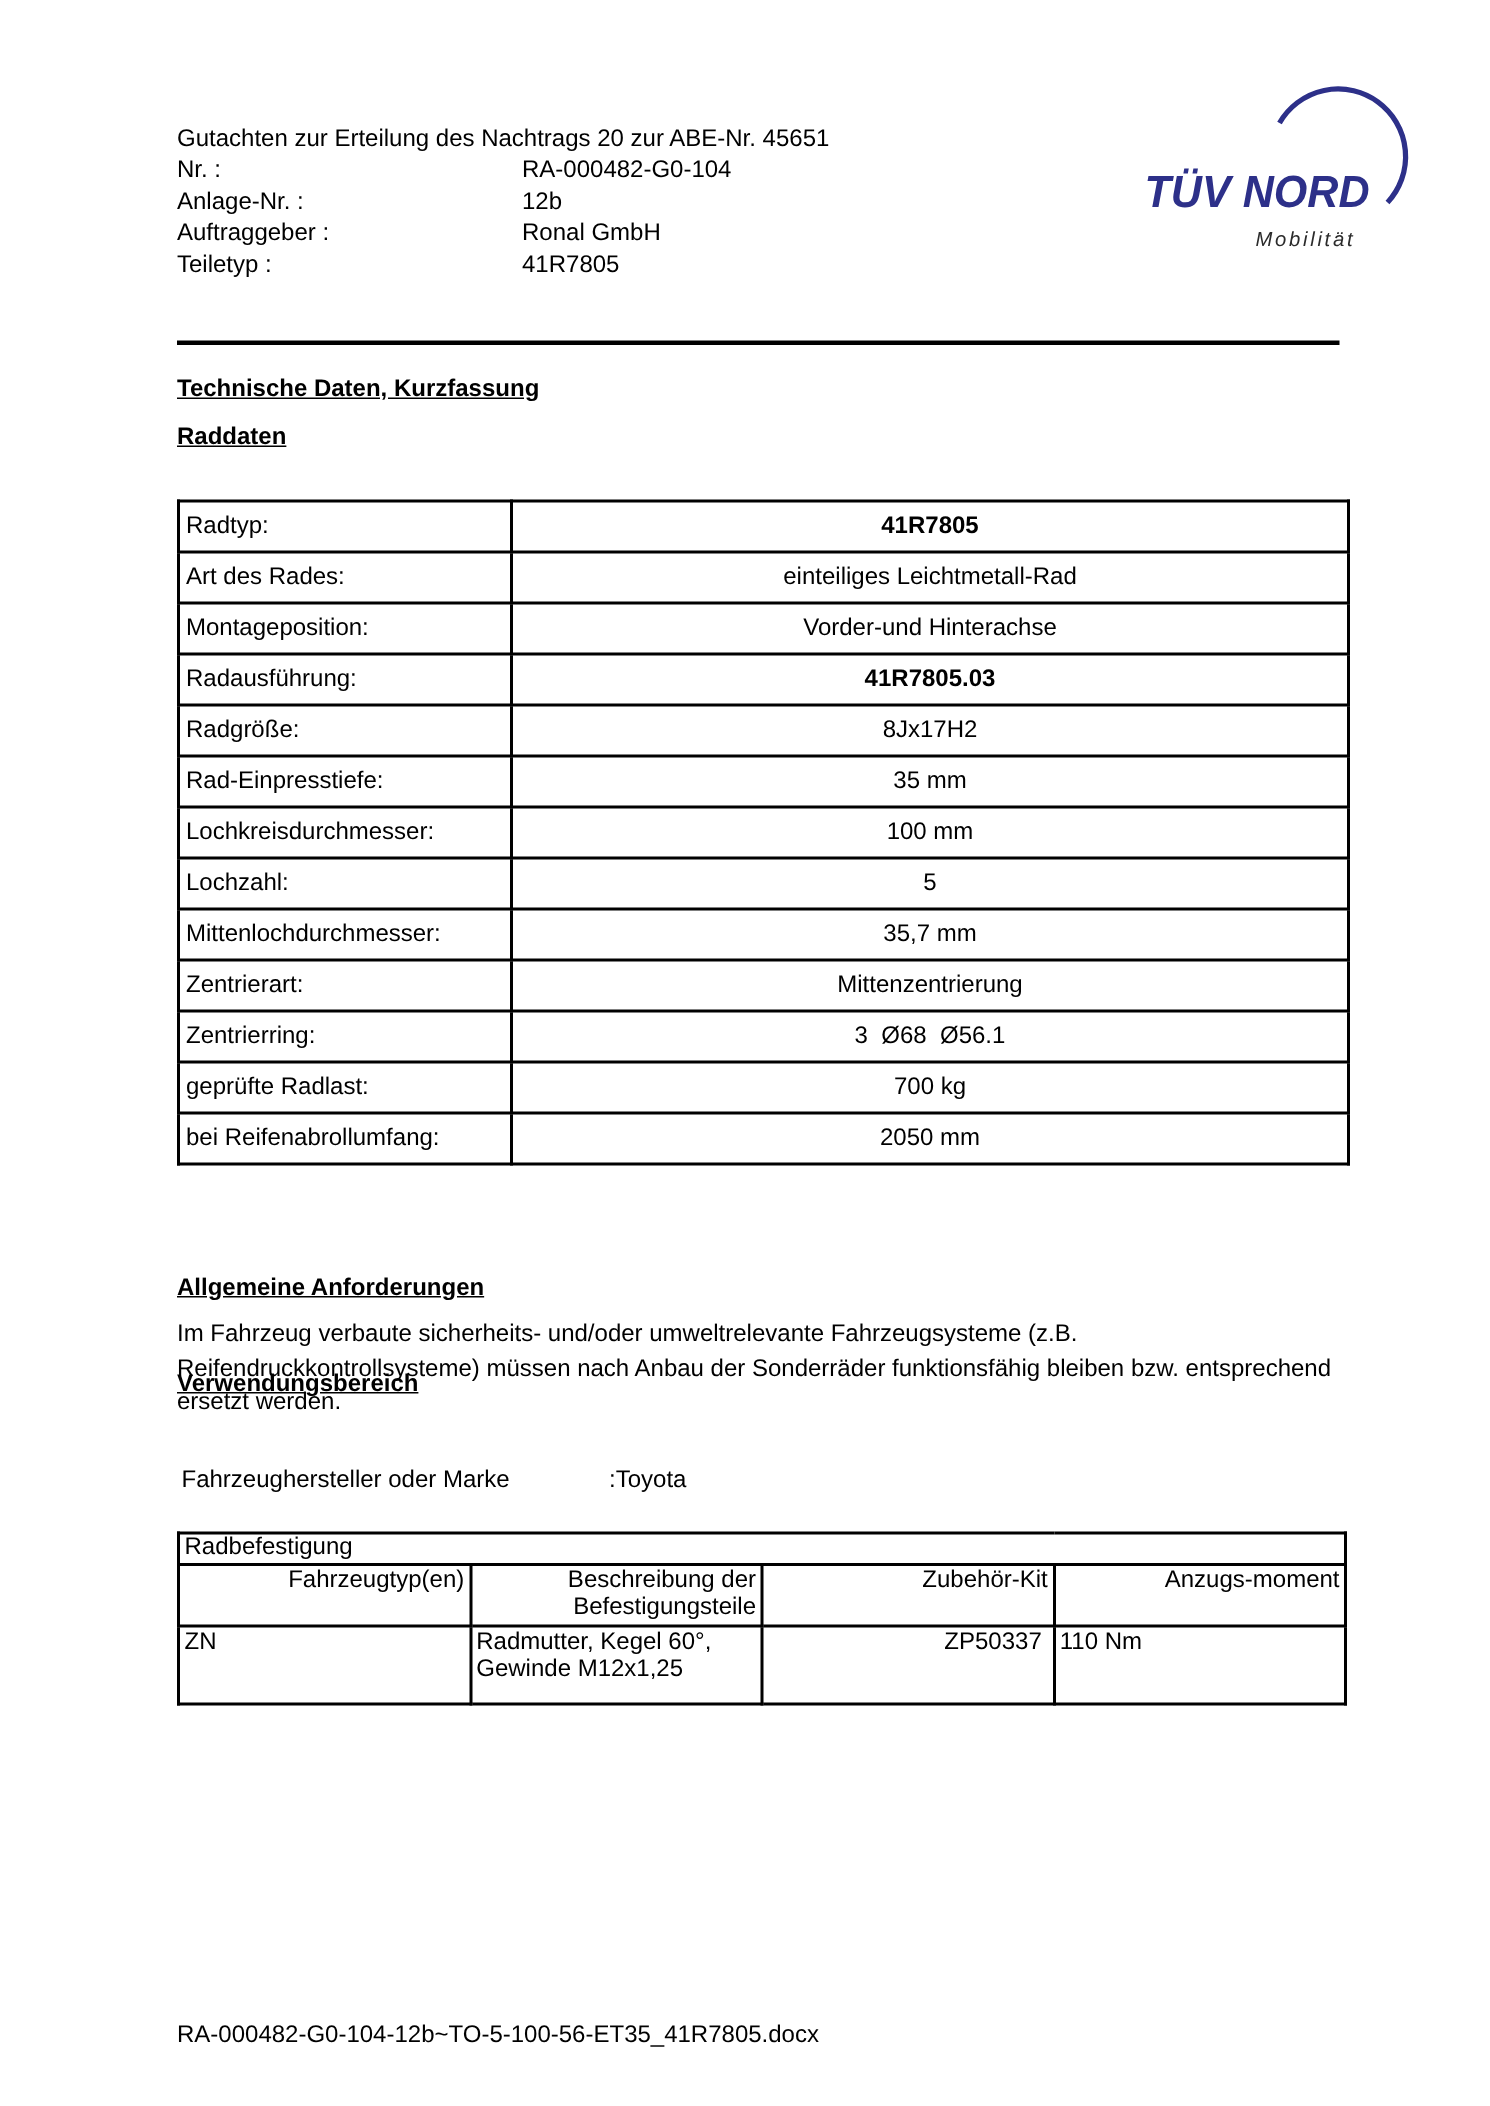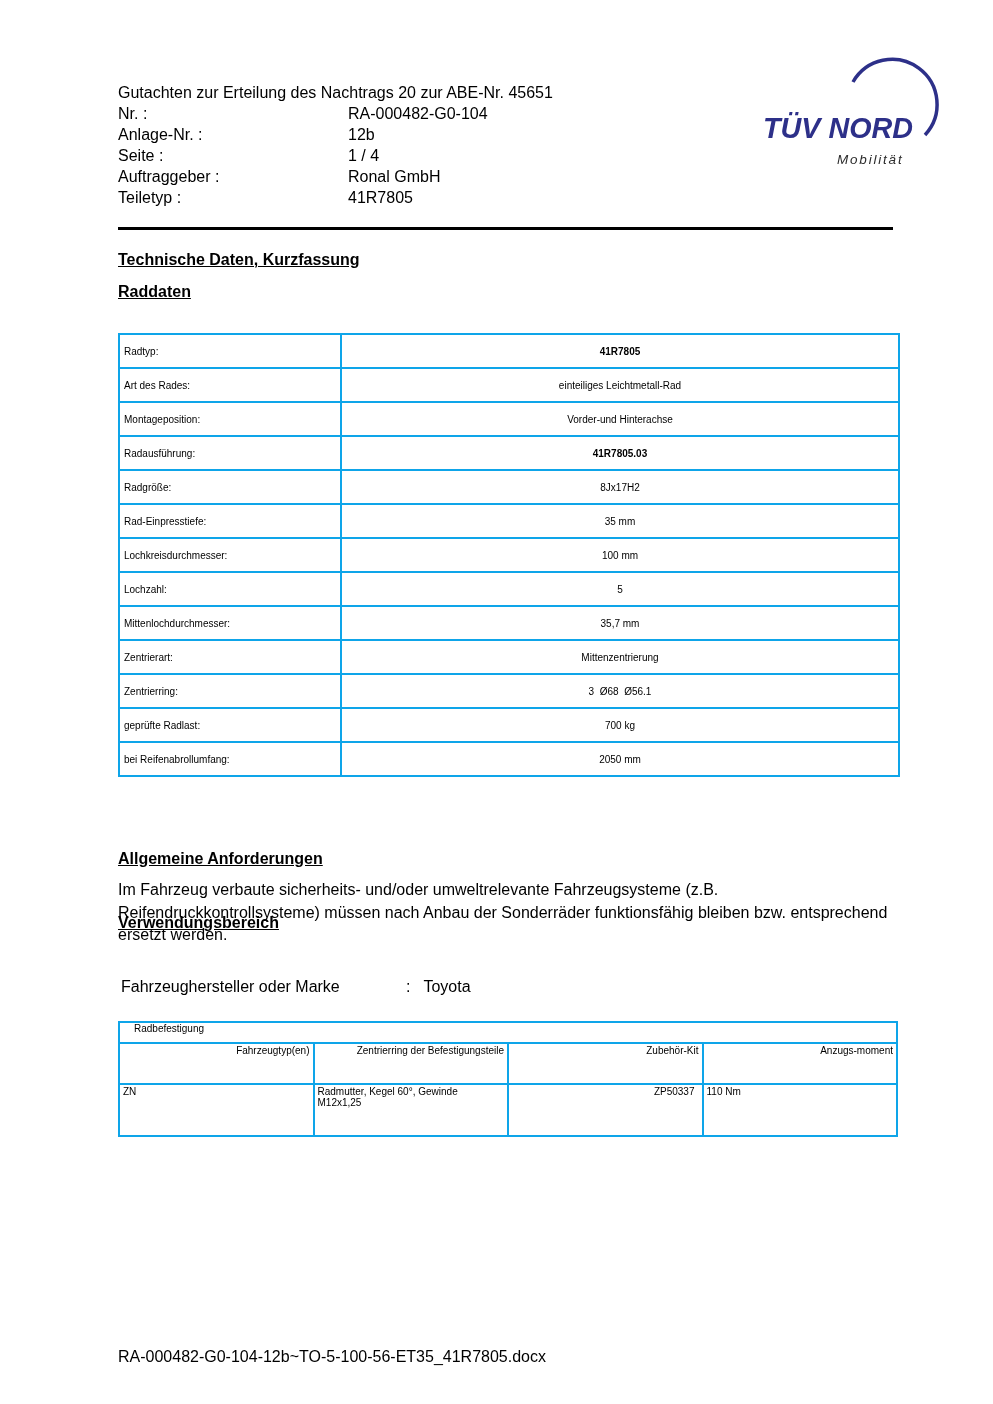--- a/index.html
+++ b/index.html
@@ -22,61 +22,58 @@
 
   .rule { left: 118px; top: 227px; width: 775px; height: 3px; background: #000; }
 
   .heading { font-weight: bold; text-decoration: underline; font-size: 16px; }
   .h-technical { left: 118px; top: 251px; }
   .h-raddaten  { left: 118px; top: 283px; }
   .h-allgemeine{ left: 118px; top: 850px; }
   .h-verwendung{ left: 118px; top: 914px; text-align: right; }
 
   table { border-collapse: collapse; table-layout: fixed; }
-  td, th { border: 2px solid #0ea5e9; font-weight: normal; font-size: 10px; }
+  td, th { border: 2px solid #000000; font-weight: normal; font-size: 16px; }
 
   
   .t1 { left: 118px; top: 333px; width: 780px; }
   .t1 td { height: 34px; }
   .t1 .lbl { width: 222px; text-align: left; padding-left: 4px; }
   .t1 .val { width: 558px; text-align: center; white-space: pre-wrap; }
   .bold { font-weight: bold; }
 
   .paragraph { left: 118px; top: 879px; width: 792px; line-height: 22.5px; }
 
   .verwendung-line { left: 121px; top: 978px; }
   .verwendung-line .vw-label { display: inline-block; width: 285px; }
-  .verwendung-line .vw-value { margin-left: 13px; }
+  .verwendung-line .vw-value { }
 
   
   .t2 { left: 118px; top: 1021px; width: 780px; }
-  .t2 .title-cell { height: 21px; text-align: left; padding: 0 14px; }
+  .t2 .title-cell { height: 21px; text-align: left; padding: 0 3px; }
   .t2 th { text-align: right; vertical-align: top; padding: 1px 3px; height: 41px; }
   .t2 td { text-align: left; vertical-align: top; padding: 1px 3px; height: 52px; }
   .t2 .c1 { width: 262px; }
   .t2 .c2 { width: 332px; }
   .t2 .c3 { width: 111px; }
   .t2 .c4 { width: 75px; }
   .t2 .cell-kit { text-align: right; padding-right: 7px; }
 
   .footer { left: 118px; top: 1348px; font-size: 16px; }
 </style>
 </head>
 <body>
 
 <div class="abs header-block">
   <div>Gutachten zur Erteilung des Nachtrags 20 zur ABE-Nr. 45651</div>
   <div>
     <span class="field-label">Nr. :</span><span>RA-000482-G0-104</span>
   </div>
   <div>
     <span class="field-label">Anlage-Nr. :</span><span>12b</span>
-  </div>
-  <div>
-    <span class="field-label">Seite :</span><span>1 / 4</span>
   </div>
   <div>
     <span class="field-label">Auftraggeber :</span><span>Ronal GmbH</span>
   </div>
   <div>
     <span class="field-label">Teiletyp :</span><span>41R7805</span>
   </div>
 </div>
 
 <div class="abs logo">
@@ -157,21 +154,21 @@
   <span class="vw-label">Fahrzeughersteller oder Marke</span><span>:</span><span class="vw-value">Toyota</span>
 </div>
 
 <table class="abs t2">
   <tbody>
     <tr>
       <td class="title-cell" colspan="4">Radbefestigung</td>
     </tr>
     <tr>
       <th class="c1">Fahrzeugtyp(en)</th>
-      <th class="c2">Zentrierring der Befestigungsteile</th>
+      <th class="c2">Beschreibung der Befestigungsteile</th>
       <th class="c3">Zubehör-Kit</th>
       <th class="c4">Anzugs-moment</th>
     </tr>
     <tr>
       <td class="c1">ZN</td>
       <td class="c2">Radmutter, Kegel 60°, Gewinde M12x1,25</td>
       <td class="c3 cell-kit">ZP50337</td>
       <td class="c4">110 Nm</td>
     </tr>
   </tbody>

